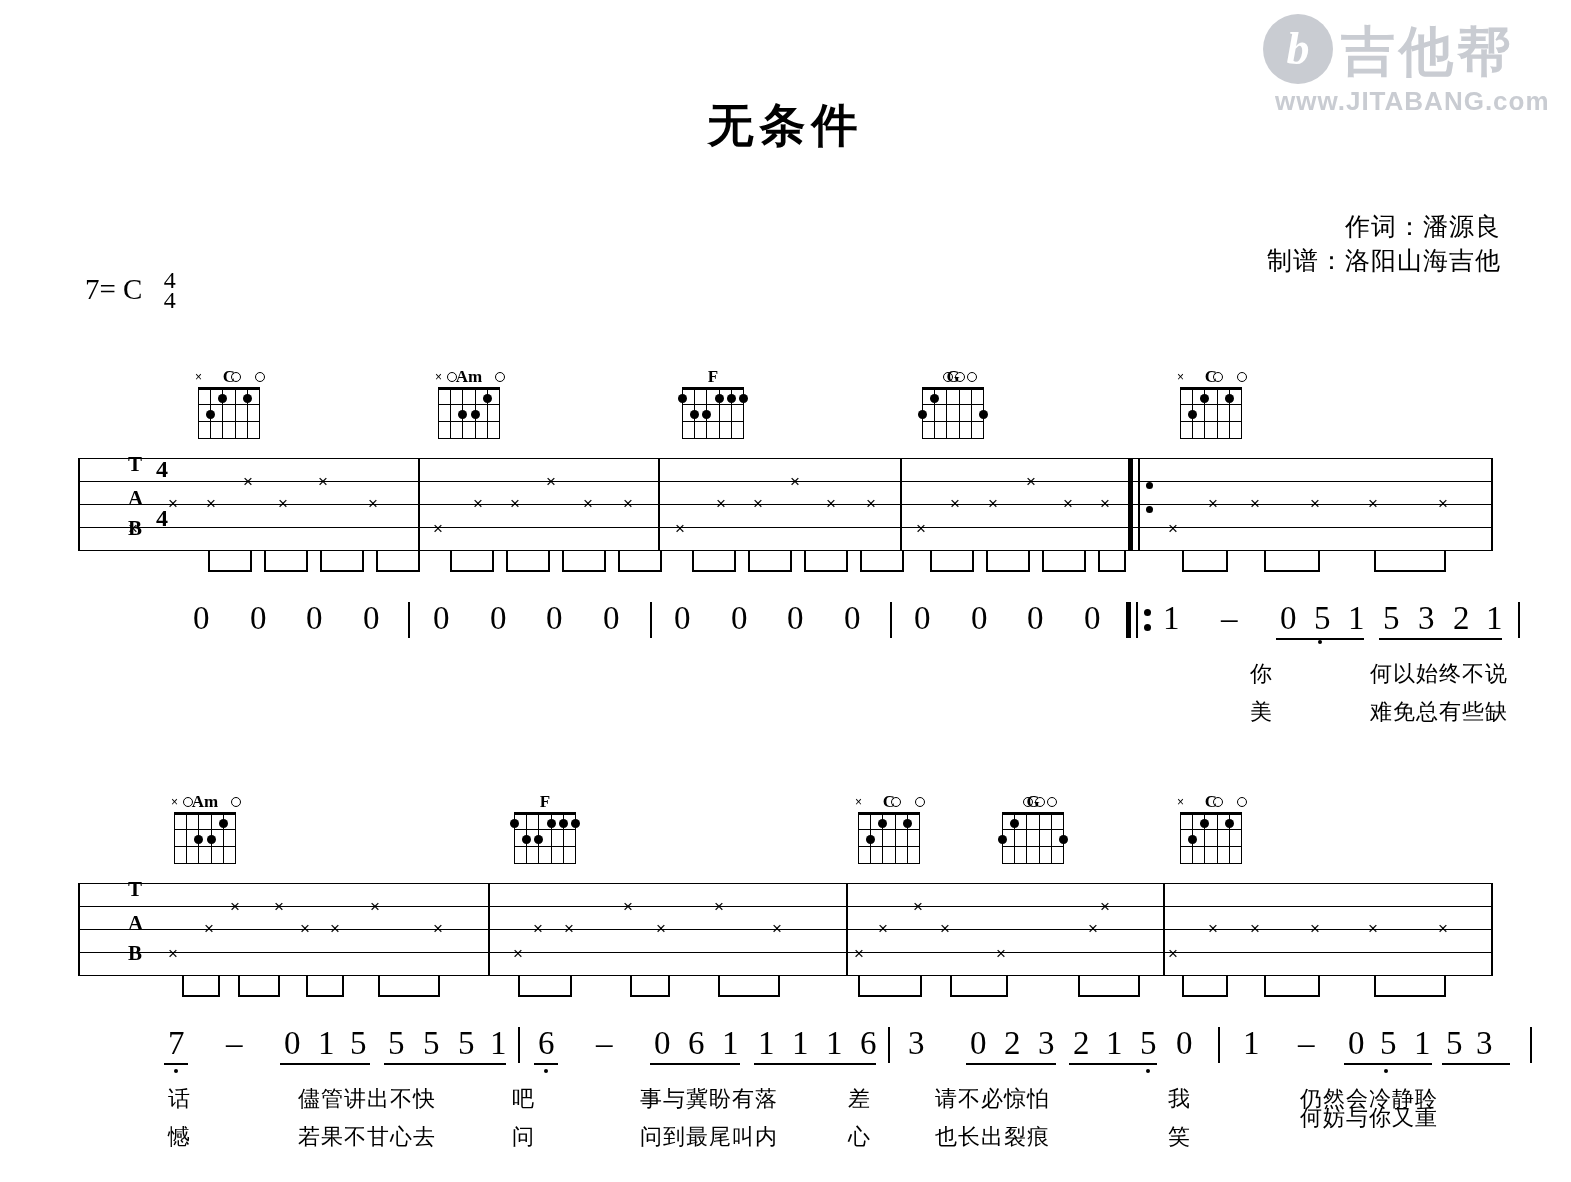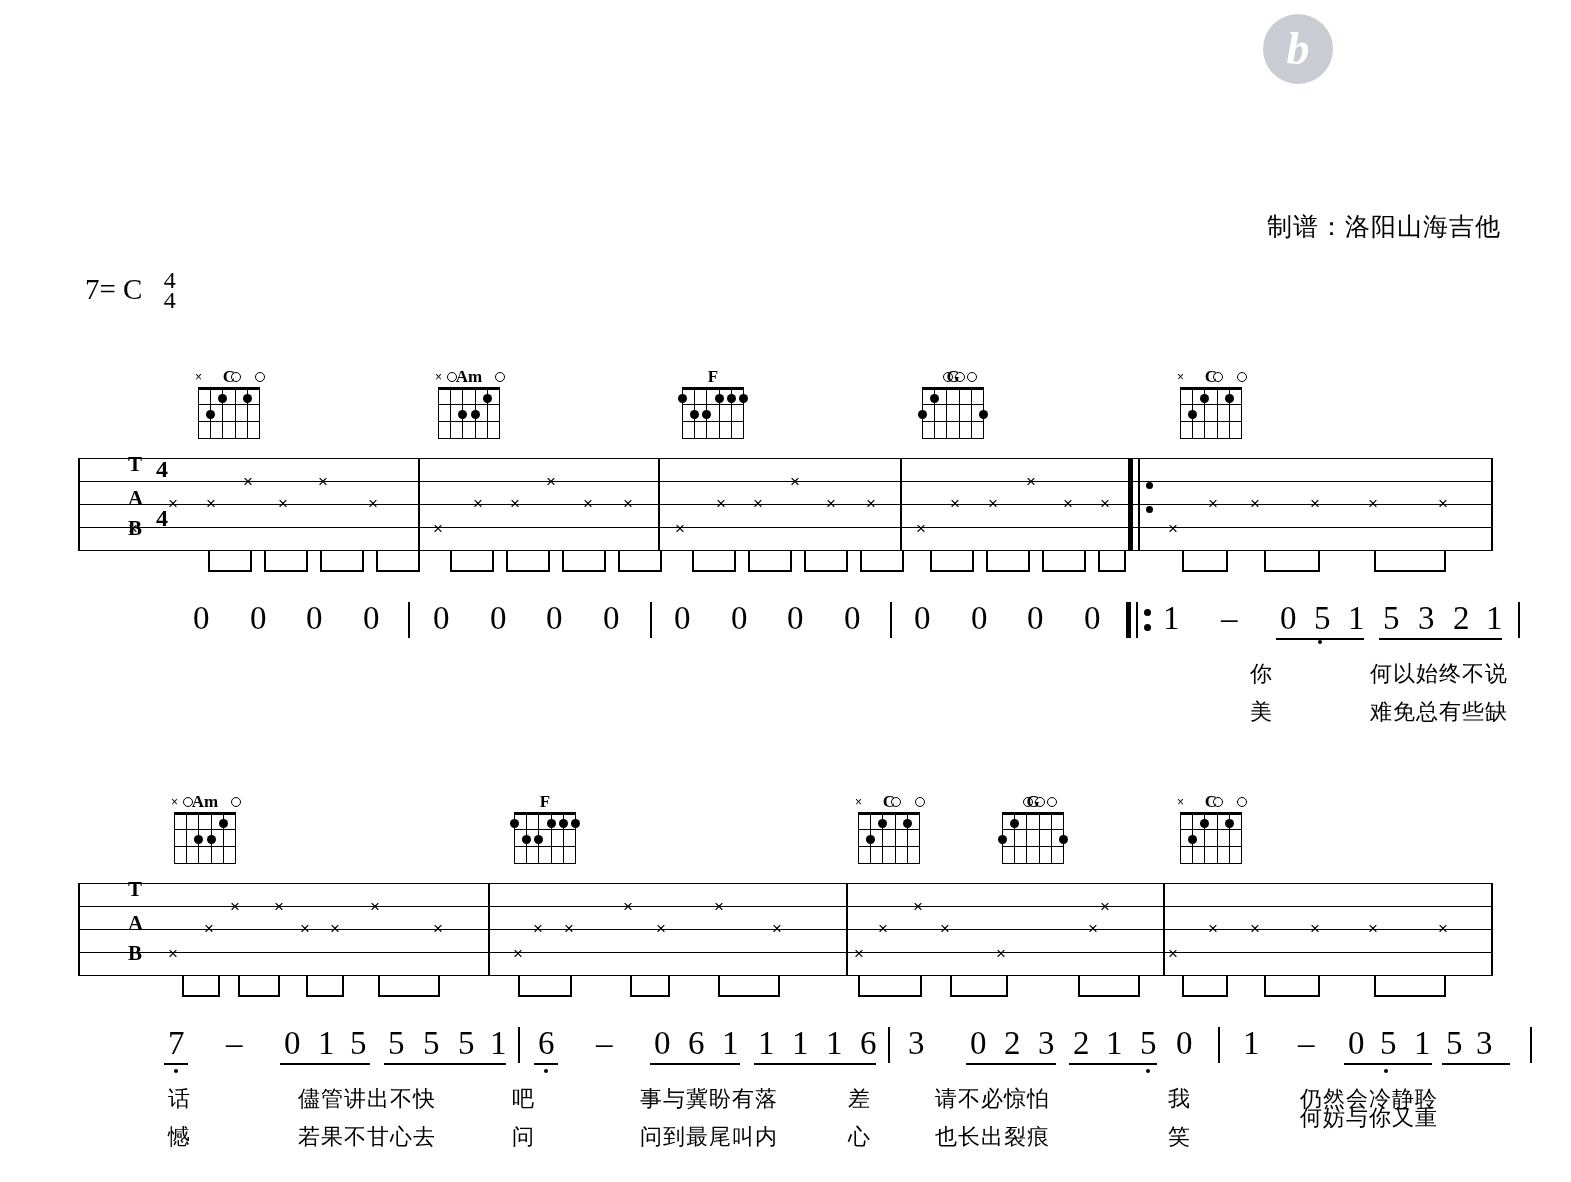--- a/index.html
+++ b/index.html
@@ -100,23 +100,27 @@
   
   .lyr{position:absolute;font-family:"Liberation Sans",sans-serif;font-size:22px;line-height:28px;letter-spacing:1px;white-space:nowrap;}
 </style>
 </head>
 <body>
 
 <div class="sheet">
 
   <div class="watermark">
     <div class="wm-logo">b</div>
+    <div class="wm-title">吉他帮</div>
+    <div class="wm-url">www.JITABANG.com</div>
   </div>
 
+  <div class="song-title">无条件</div>
   <div class="credits">
+    <div>作词：潘源良</div>
     <div>制谱：洛阳山海吉他</div>
   </div>
   <div class="keysig">
     <span>7= C</span>
     <span class="frac">
       <span class="n">4</span>
       <span class="d">4</span>
     </span>
   </div>
 

